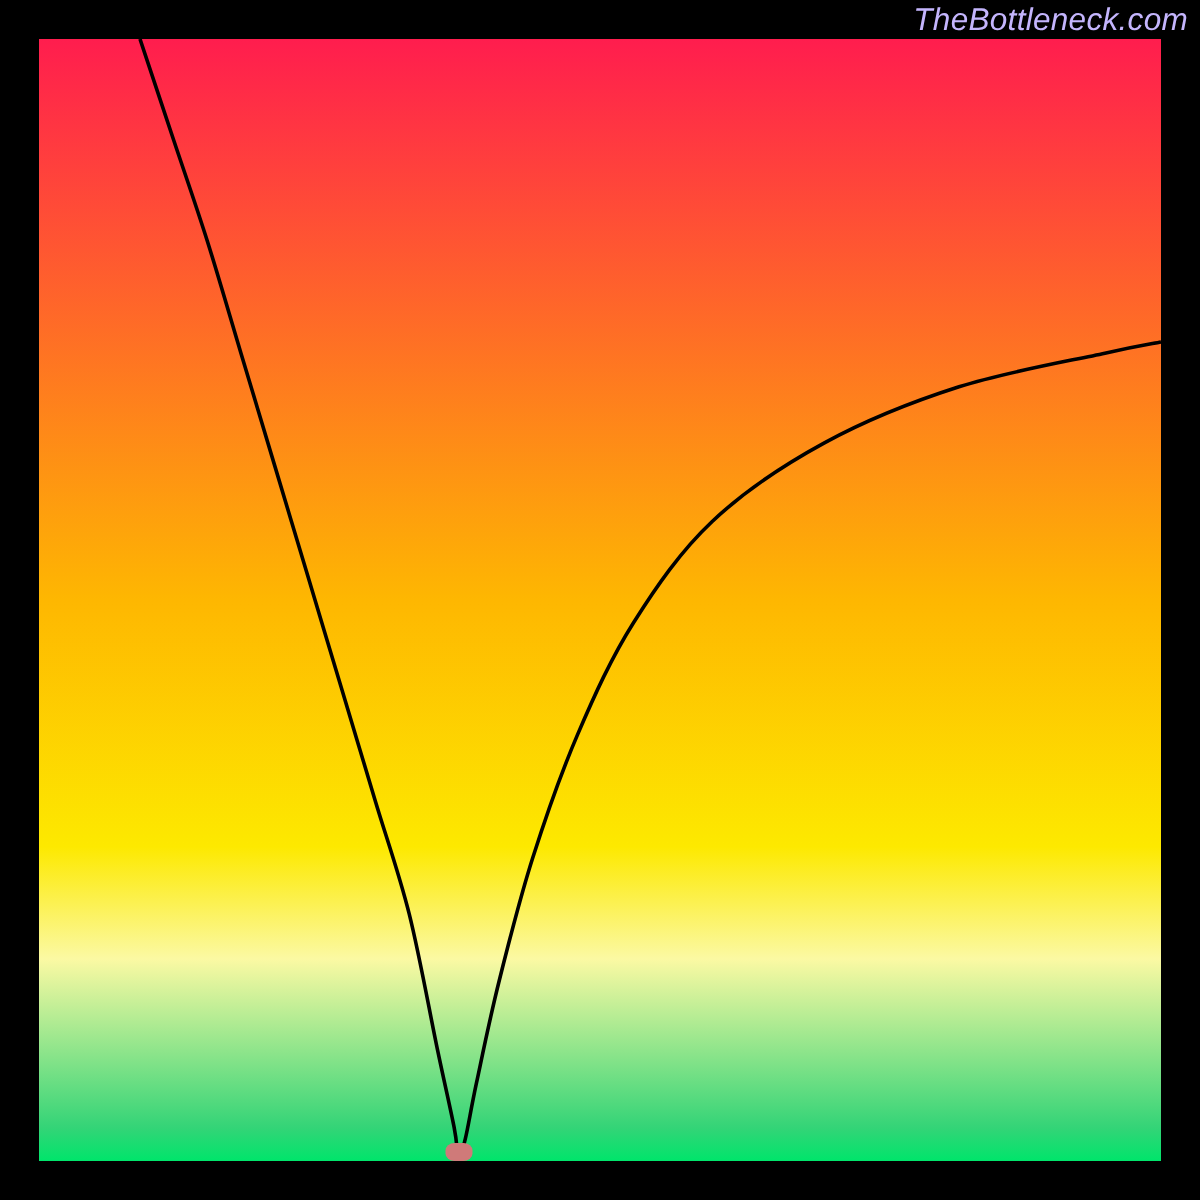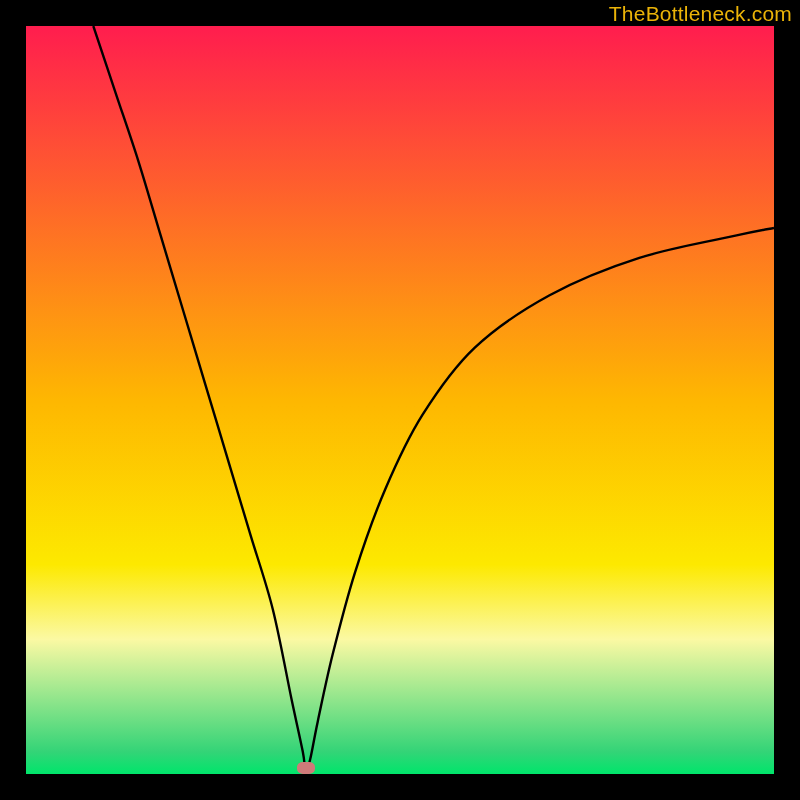--- a/index.html
+++ b/index.html
@@ -9,25 +9,26 @@
     height: 800px;
     background: #000;
     font-family: Arial, sans-serif;
     position: relative;
     overflow: hidden;
   }
   .attribution {
     position: absolute;
     top: 2px;
     right: 8px;
-    color: #eab308;
+    color: #c4b5fd;
     font-size: 21px;
     font-weight: 400;
     z-index: 20;
     letter-spacing: 0.2px;
+    font-style: italic;
   }
   .frame {
     position: absolute;
     left: 26px;
     top: 26px;
     width: 748px;
     height: 748px;
     background: #000;
   }
   .plot {

